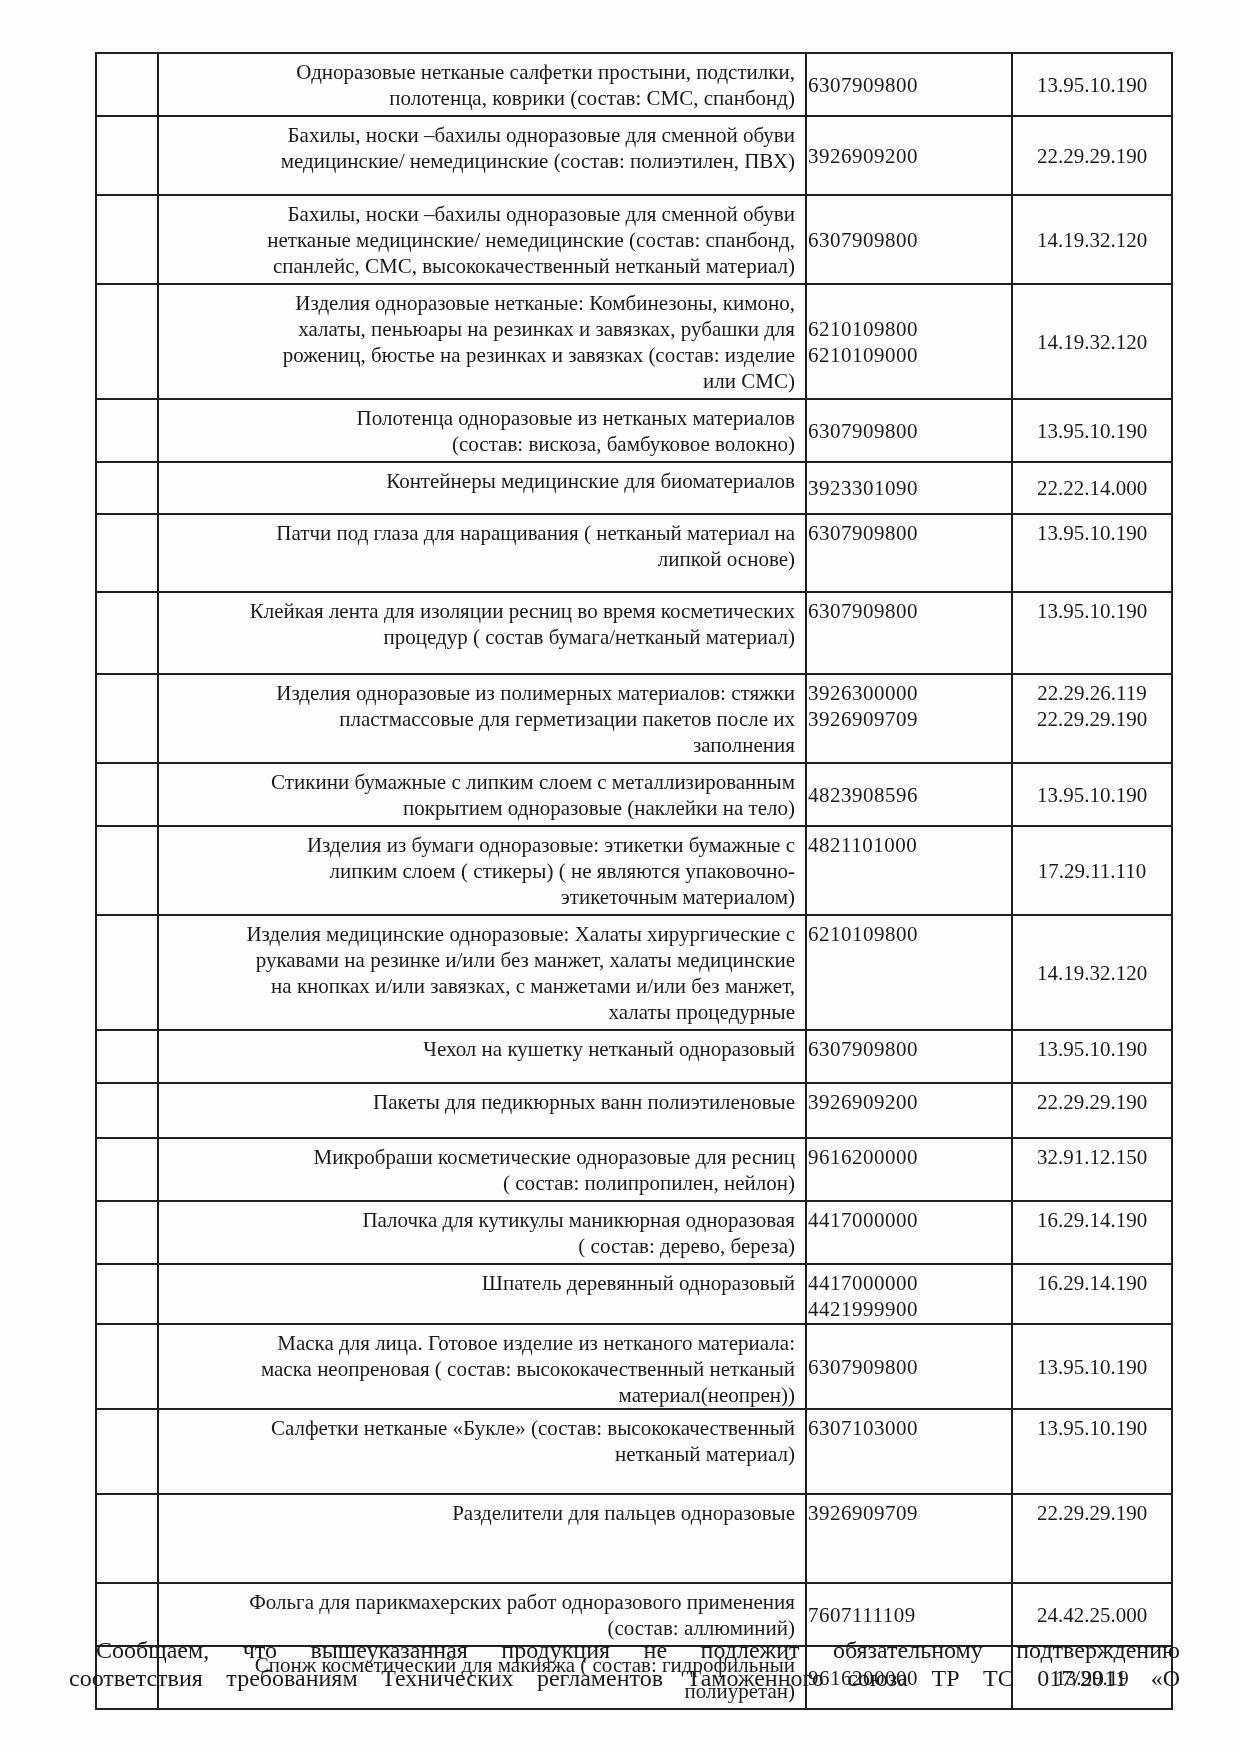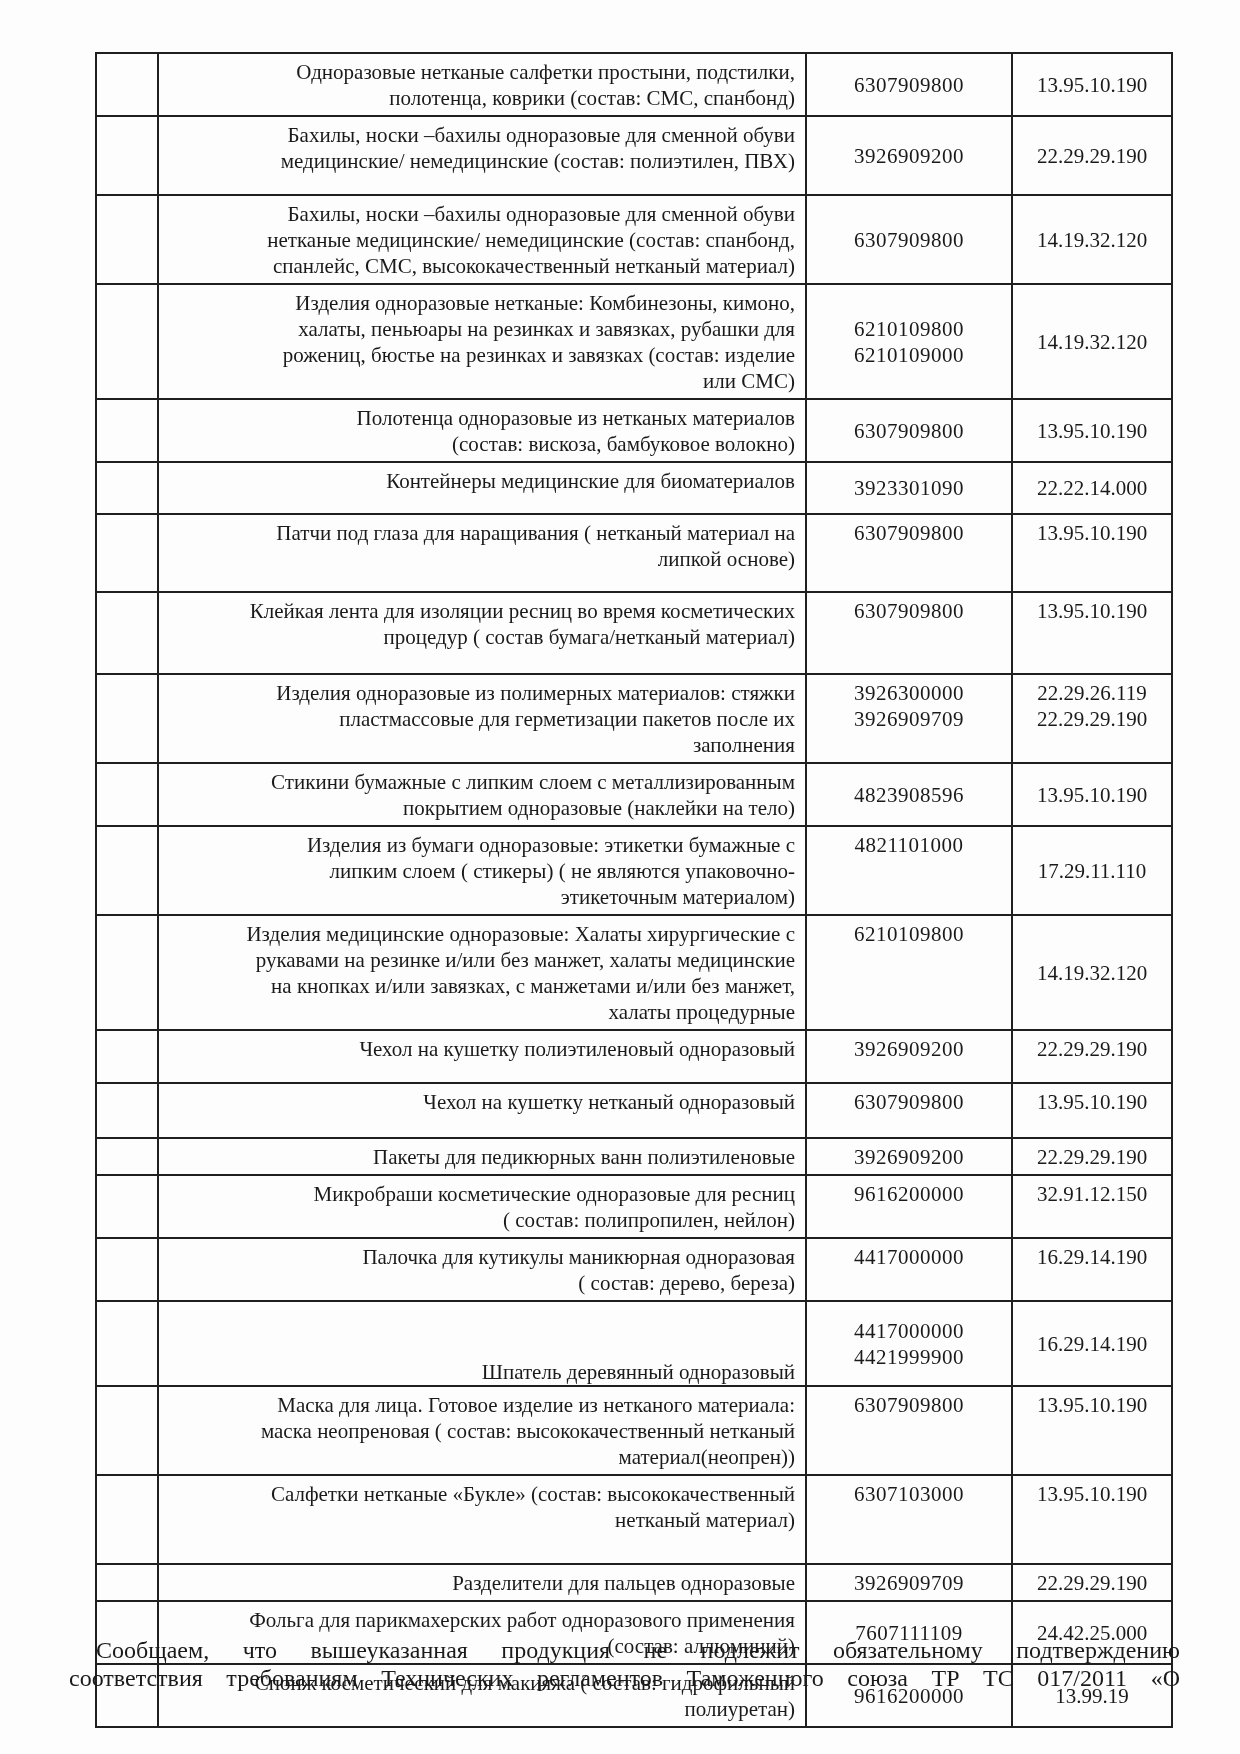--- a/index.html
+++ b/index.html
@@ -26,21 +26,21 @@
   td.c-num{width:58px;}
   td.c-desc{
     width:624px;
     padding:5px 10px 4px 12px;
     white-space:pre-line;
     vertical-align:top;
     text-align:right;
   }
   td.c-code{
     width:202px;
-    text-align:center;
+    text-align:left;
     vertical-align:middle;
     white-space:pre-line;
     letter-spacing:0.5px;
   }
   td.c-okpd{
     width:156px;
     text-align:center;
     vertical-align:middle;
     white-space:pre-line;
   }
@@ -192,26 +192,20 @@
       <td class="c-num"></td>
       <td class="c-desc">Изделия медицинские одноразовые: Халаты хирургические с
 рукавами на резинке и/или без манжет, халаты медицинские
 на кнопках и/или завязках, с манжетами и/или без манжет,
 халаты процедурные</td>
       <td class="c-code">6210109800</td>
       <td class="c-okpd">14.19.32.120</td>
     </tr>
         <tr>
       <td class="c-num"></td>
-      <td class="c-desc">Чехол на кушетку полиэтиленовый  одноразовый</td>
-      <td class="c-code">3926909200</td>
-      <td class="c-okpd">22.29.29.190</td>
-    </tr>
-        <tr>
-      <td class="c-num"></td>
       <td class="c-desc">Чехол на кушетку нетканый одноразовый</td>
       <td class="c-code">6307909800</td>
       <td class="c-okpd">13.95.10.190</td>
     </tr>
         <tr>
       <td class="c-num"></td>
       <td class="c-desc">Пакеты для педикюрных ванн полиэтиленовые</td>
       <td class="c-code">3926909200</td>
       <td class="c-okpd">22.29.29.190</td>
     </tr>

